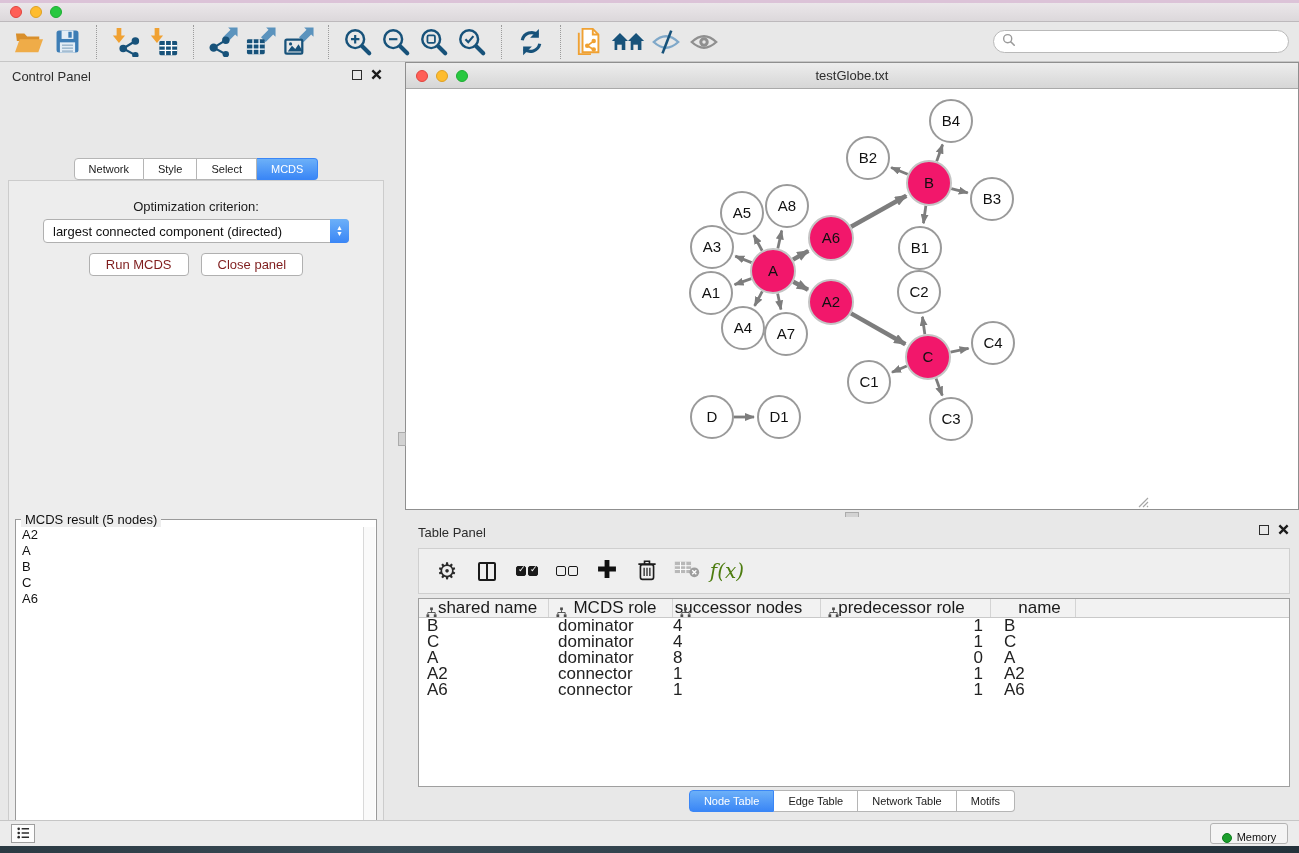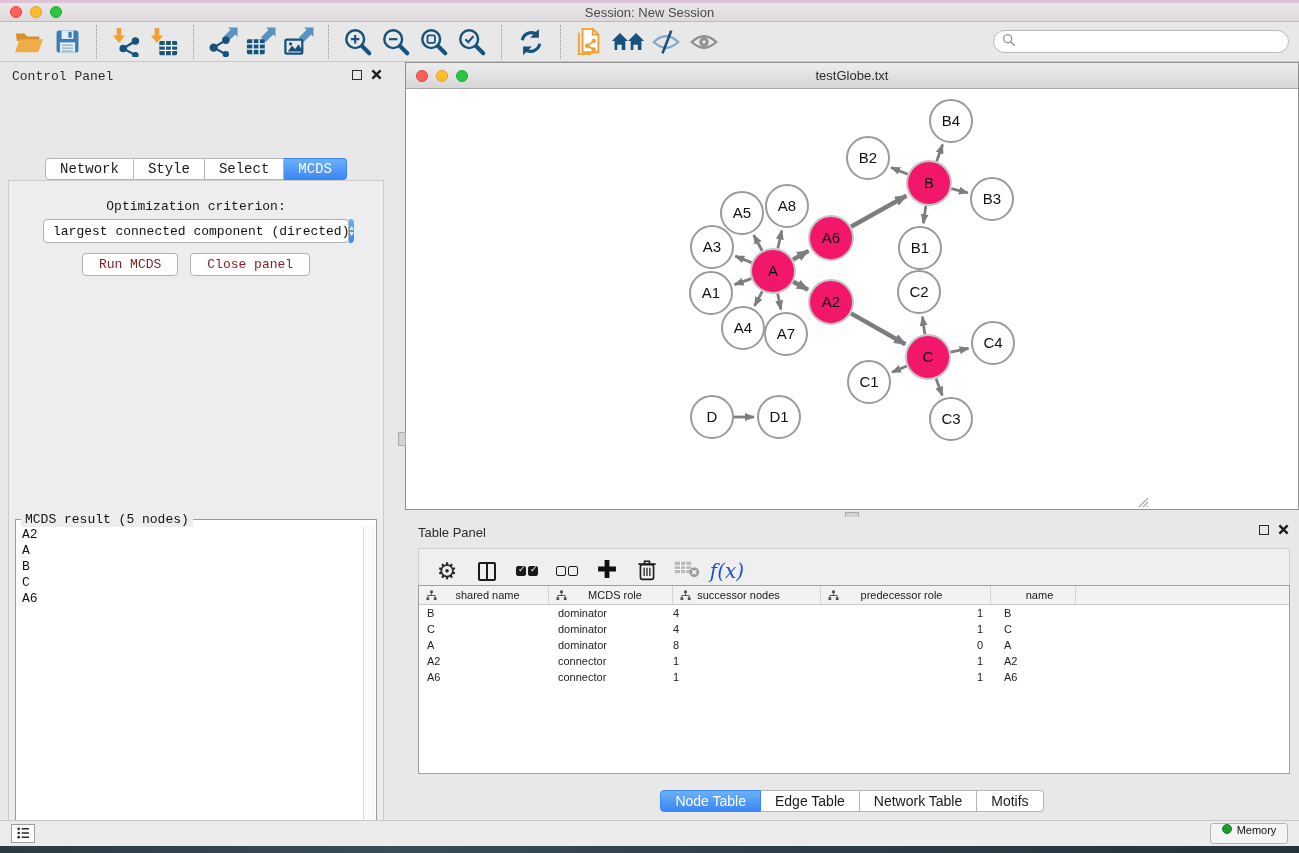--- a/index.html
+++ b/index.html
@@ -23,28 +23,28 @@
              border-bottom:1px solid #c6c6c6; display:flex; align-items:center; }
   .tb-group { display:flex; align-items:center; height:34px; padding:0 10px; }
   .tb-sep { width:1px; height:34px; border-left:1px dotted #9b9b9b; }
   .tb-btn { width:38px; height:32px; display:flex; align-items:center; justify-content:center; cursor:default; }
   .tb-btn svg { display:block; }
   .searchbox { position:absolute; right:10px; top:8px; width:296px; height:23px; background:#fff;
                border:1px solid #b9b9b9; border-radius:12px; display:flex; align-items:center; padding-left:8px; }
   .searchbox input { border:none; outline:none; flex:1; font-size:12px; background:transparent; margin-left:6px; font-family:"Liberation Sans",sans-serif; }
 
   
-  .control-panel { position:absolute; left:0; top:62px; width:392px; height:758px; background:#e8e8e8;font-family:Liberation Mono, monospace; }
+  .control-panel { position:absolute; left:0; top:62px; width:392px; height:758px; background:#e8e8e8; }
   .panel-head { position:relative; height:28px; display:flex; align-items:center; padding:0 12px; }
   .panel-title { font-size:13px; color:#2c2c2c; }
   .panel-ctrls { position:absolute; right:10px; top:7px; display:flex; gap:9px; align-items:center; }
   .float-ic { width:10px; height:10px; border:1.5px solid #2c2c2c; background:transparent; }
   .close-ic svg { display:block; }
   .cp-tabs { position:absolute; left:0; top:96px; width:100%; display:flex; justify-content:center; }
-  .tabbtn { height:22px; line-height:20px; padding:0 14px; font-size:14px; background:#fff;
+  .tabbtn { height:22px; line-height:20px; padding:0 14px; font-size:11px; background:#fff;
             border:1px solid #b5b5b5; border-left:none; color:#1a1a1a; }
   .tabbtn:first-child { border-left:1px solid #b5b5b5; border-radius:4px 0 0 4px; }
   .tabbtn:last-child { border-radius:0 4px 4px 0; }
   .tabbtn.sel { background:linear-gradient(#6cb0f8,#3a86f6); border-color:#3a86f6; color:#fff; }
   .cp-body { position:absolute; left:8px; top:118px; width:376px; height:684px; background:#ededed;
              border:1px solid #cccccc; }
   .opt-label { margin-top:18px; text-align:center; font-size:13px; color:#1a1a1a; }
   .dropdown { position:absolute; left:34px; top:38px; width:306px; height:24px; background:#fff;
               border:1px solid #b0b0b0; border-radius:4px; display:flex; align-items:center; }
   .dropdown .val { flex:1; font-size:13px; padding-left:9px; color:#111; white-space:nowrap; }
@@ -78,56 +78,55 @@
   .tp-toolbar { position:absolute; left:13px; top:31px; width:872px; height:46px; background:#efefef;
                 border:1px solid #cfcfcf; display:flex; align-items:center; padding-left:10px; gap:4px; }
   .tp-btn { width:36px; height:36px; display:flex; align-items:center; justify-content:center; }
   .gear-glyph { font-size:23px; color:#2b2b2b; line-height:1; }
   .split-ic { width:18px; height:19px; border:2px solid #1a1a1a; border-radius:2px; position:relative; }
   .split-ic:before { content:""; position:absolute; left:6px; top:0; bottom:0; width:2px; background:#1a1a1a; }
   .cbpair { display:flex; gap:2px; }
   .cb { width:10px; height:10px; border:1.5px solid #1a1a1a; border-radius:2px; position:relative; }
   .cb.checked { background:#1a1a1a; }
   .cb.checked:after { content:"✓"; position:absolute; left:1px; top:-3px; color:#fff; font-size:9px; }
-  .fx-glyph { font-family:"DejaVu Serif",serif; font-style:italic; font-size:20px; color:#1d4ed8; }
-  .tp-table { position:absolute; left:13px; top:68px; width:872px; height:189px; background:#fff;
-              border:1px solid #9f9f9f; font-size:11px; overflow:hidden; }
+  .fx-glyph { font-family:"DejaVu Serif",serif; font-style:italic; font-size:20px; color:#4d7c0f; }
+  .tp-table { position:absolute; left:13px; top:81px; width:872px; height:189px; background:#fff;
+              border:1px solid #9f9f9f; font-size:17px; overflow:hidden; }
   .tp-header { display:flex; height:19px; background:#f2f2f2; border-bottom:1px solid #c9c9c9; }
   .th { display:flex; align-items:center; justify-content:center; gap:5px; border-right:1px solid #d4d4d4;
         color:#1a1a1a; position:relative; }
   .th .tree-ic { position:absolute; left:7px; top:4px; }
   .tp-row { display:flex; height:16px; align-items:center; }
   .td { white-space:nowrap; overflow:hidden; }
   .c0 { width:130px; padding-left:8px; }
   .c1 { width:124px; padding-left:9px; }
   .c2 { width:148px; padding-right:16px; }
   .c3 { width:170px; text-align:right; padding-right:8px; }
   .c4 { width:85px; padding-left:13px; }
   .cfill { flex:1; }
   .tp-tabs { position:absolute; left:0; top:273px; width:100%; display:flex; justify-content:center; }
 
   
   .statusbar { position:absolute; left:0; top:820px; width:1299px; height:26px; background:#ececec;
                border-top:1px solid #c6c6c6; }
   .list-btn { position:absolute; left:11px; top:3px; width:24px; height:19px; background:#fdfdfd;
               border:1px solid #9f9f9f; display:flex; align-items:center; justify-content:center; }
   .mem-btn { position:absolute; right:11px; top:2px; width:78px; height:21px; background:#f4f4f4;
-             border:1px solid #b3b3b3; border-radius:3px; display:flex; align-items:flex-start;
+             border:1px solid #b3b3b3; border-radius:3px; display:flex; align-items:flex-end;
              justify-content:center; gap:5px; font-size:11px; color:#111; }
   .mem-dot { width:10px; height:10px; border-radius:50%; background:#1b9e2c; border:1px solid #0f7d1e; }
   .desk-bottom { position:absolute; left:0; top:846px; width:1299px; height:7px;
                  background:linear-gradient(90deg,#2b3a43,#3a4c57 30%,#2e3e48 60%,#24323b); }
 </style>
 </head>
 <body>
 
 <div class="desk-top"></div>
 
 <div class="titlebar">
-  <div class="title-text">Session: New Session</div>
   <div class="lights">
     <span class="light r"></span>
     <span class="light y"></span>
     <span class="light g"></span>
   </div>
 </div>
 
 <div class="toolbar">
   <div class="tb-group">
     <span class="tb-btn">

